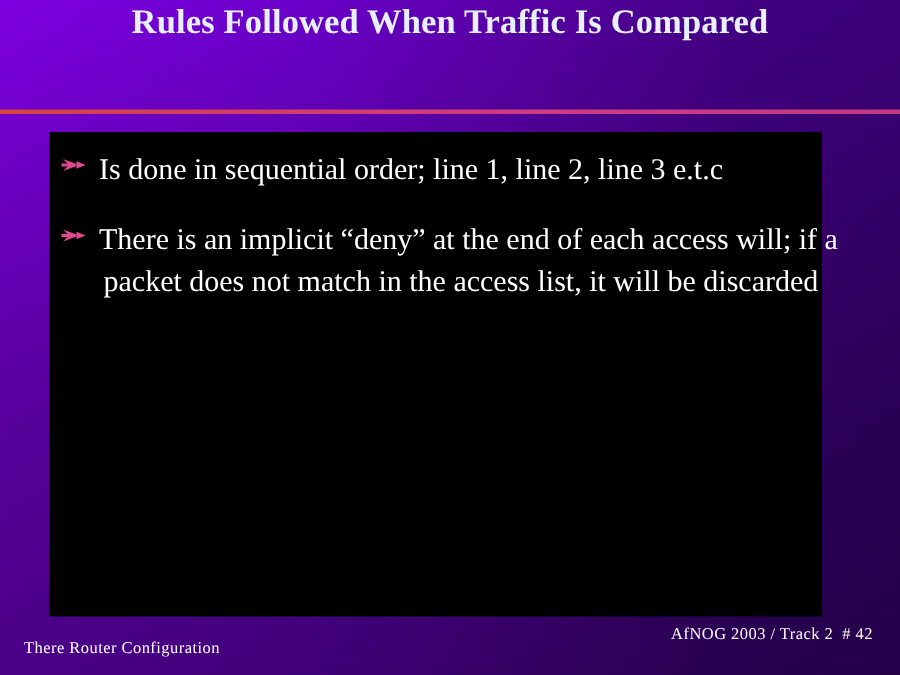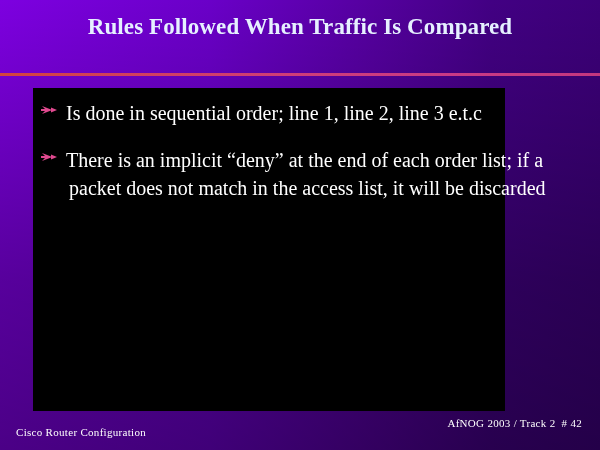--- a/index.html
+++ b/index.html
@@ -16,21 +16,21 @@
       linear-gradient(to bottom, rgba(0,0,0,0) 0%, rgba(0,0,0,0.30) 62%, rgba(0,0,0,0.40) 100%),
       linear-gradient(to right, #7d00e0 0%, #6a00c8 35%, #55009f 62%, #420083 82%, #3c0079 100%);
     font-family: "Liberation Serif", "DejaVu Serif", serif;
     -webkit-font-smoothing: none;
   }
 
   
   .title-area {
     position: absolute;
     left: 0;
-    top: 12px;
+    top: 0;
     width: 600px;
     text-align: center;
   }
   .title-line {
     color: #e6f0ff;
     font-family: "Liberation Serif", "DejaVu Serif", serif;
     font-weight: bold;
     font-size: 23px;
     line-height: 29px;
     letter-spacing: 0.1px;
@@ -45,21 +45,21 @@
     width: 600px;
     height: 3px;
     background: linear-gradient(to right, #d4443c 0%, #d2405a 18%, #cf3d78 48%, #c93a86 75%, #c3377f 100%);
   }
 
   
   .body-panel {
     position: absolute;
     left: 33px;
     top: 88px;
-    width: 472px;
+    width: 515px;
     height: 323px;
     background: #000000;
   }
   .bullets {
     position: absolute;
     left: 0;
     top: 11px;
     width: 535px;
   }
   .bullet-row {
@@ -144,22 +144,22 @@
 
 
       <div class="bullet-row">
         <span class="bullet-marker">
           <svg width="20" height="16" viewBox="0 0 20 16" aria-hidden="true">
             <path d="M1 8 L10 8 L10 8 Z" stroke="#e0498f" stroke-width="2" fill="none"></path>
             <path d="M2 4 L11 7.4 L11 8.6 L2 12 L6 8 Z" fill="#e0498f"></path>
             <path d="M11 5.5 L17 8 L11 10.5 Z" fill="#e0498f"></path>
           </svg>
         </span>
-        <span class="bullet-text">There is an implicit “deny” at the end of each order list; if a packet does not match in the access list, it will be discarded</span>
+        <span class="bullet-text">There is an implicit “deny” at the end of each access will; if a packet does not match in the access list, it will be discarded</span>
       </div>
 
     </div>
   </div>
 
-  <div class="footer-left">Cisco Router Configuration</div>
+  <div class="footer-left">There Router Configuration</div>
   <div class="footer-right">AfNOG 2003 / Track 2  # 42</div>
 
 </div>
 
 </body></html>

